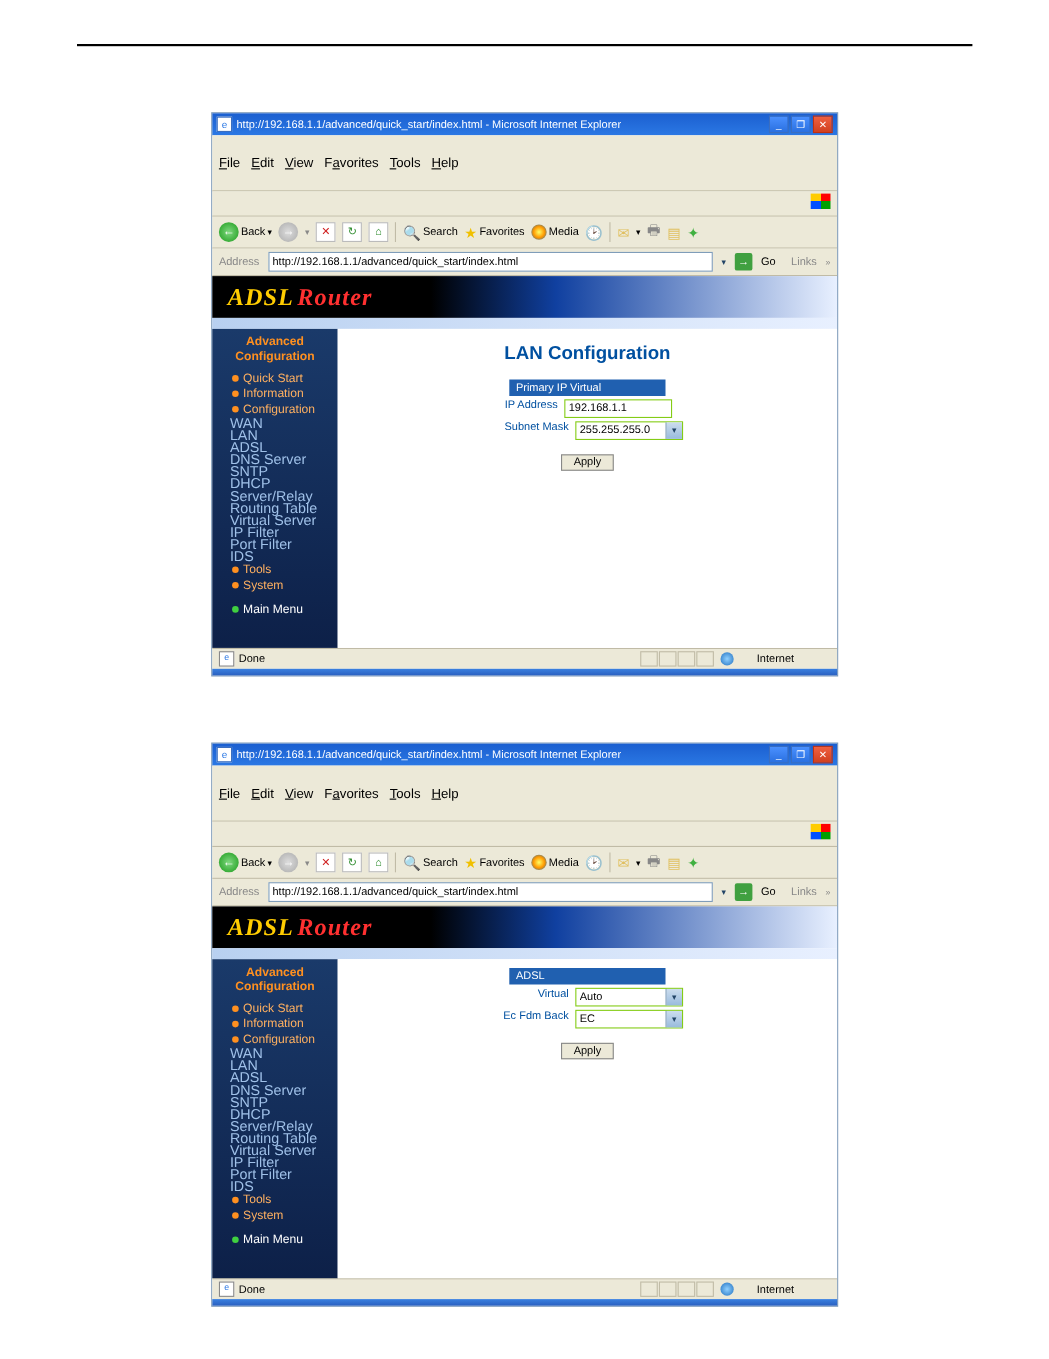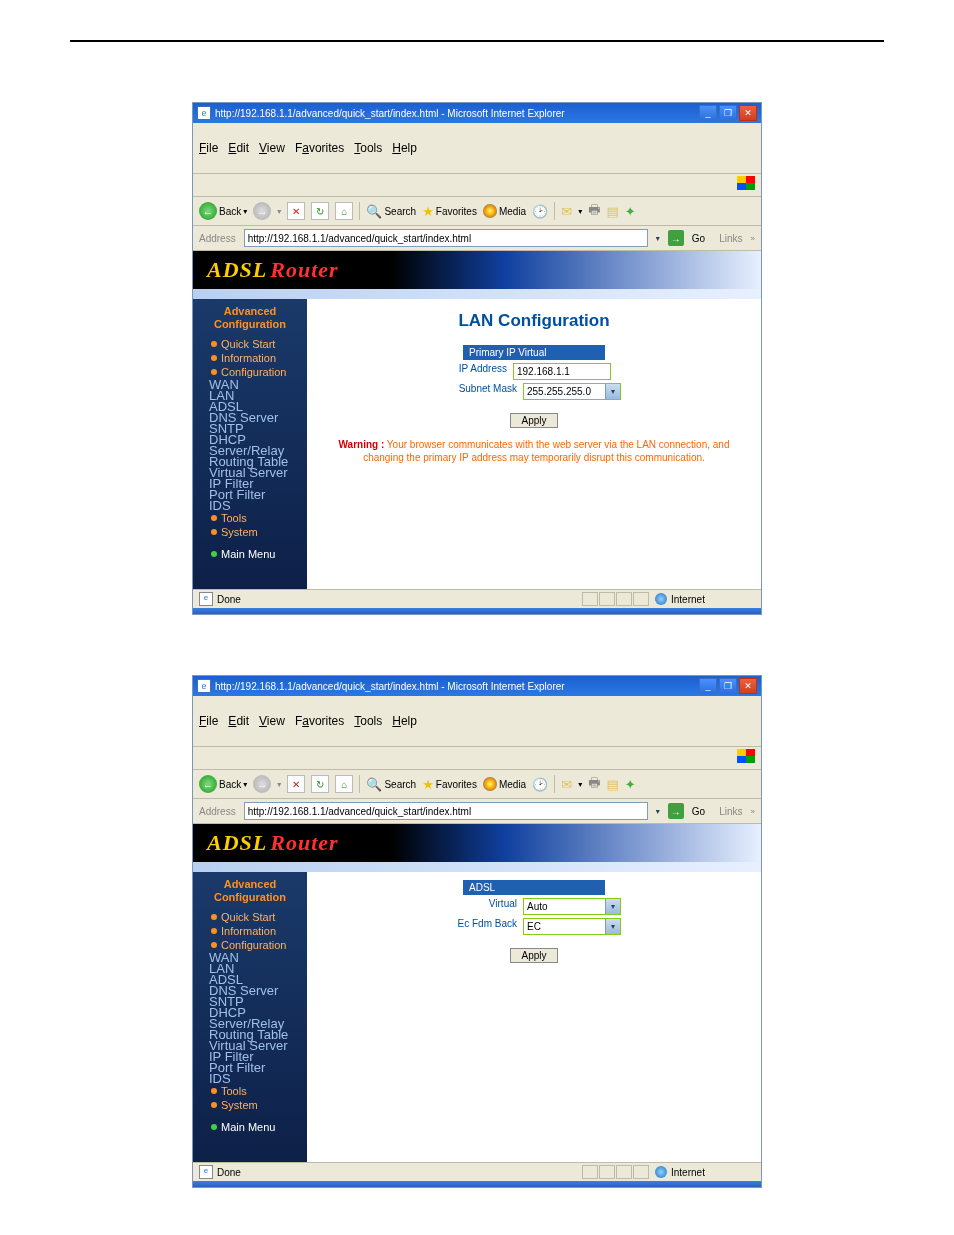--- a/index.html
+++ b/index.html
@@ -63,21 +63,21 @@
 .sel-wrap{position:relative;display:inline-block}
 .sel-wrap .dd{position:absolute;right:1px;top:1px;width:14px;height:15px;background:linear-gradient(#cde,#9bd);border-left:1px solid #7f9db9;display:flex;align-items:center;justify-content:center;font-size:8px;color:#246;pointer-events:none}
 .apply{margin:10px auto 6px;background:#ece9d8;border:1px solid #888;padding:1px 10px;font-size:10px}
 .warn{font-size:10px;color:#ff6600;line-height:13px;margin-top:4px}
 .warn b{color:#d00000}
 .status{background:#ece9d8;border-top:1px solid #c0bba6;display:flex;align-items:center;height:18px;font-size:10px;padding:0 6px}
 .status .left{display:flex;align-items:center;gap:4px;flex:1}
 .status .pgico{width:12px;height:12px;background:#fff;border:1px solid #888;font-size:8px;text-align:center;color:#2b78e4}
 .status .cells{display:flex;gap:1px;margin-right:6px}
 .status .cells span{width:14px;height:12px;background:#ece9d8;border:1px solid #c0bba6}
-.status .zone{display:flex;align-items:center;gap:4px;width:100px}
+.status .zone{display:flex;align-items:center;gap:21px;width:100px}
 .status .globe{width:12px;height:12px;border-radius:50%;background:radial-gradient(#8fd0ff,#2070c0)}
 .taskstrip{height:6px;background:linear-gradient(#3a80e0,#2a60c0)}
 </style>
 </head>
 <body>
 
 <div class="page">
 <hr class="top">
 
 <div class="shot">
@@ -192,21 +192,20 @@
       <div class="field-row">
         <label>IP Address</label>
         <input value="192.168.1.1" style="">
         <span style="width:14px"></span>
       </div>
       <div class="field-row">
         <label>Subnet Mask</label>
         <span class="sel-wrap"><input value="255.255.255.0" style=""><span class="dd">▾</span></span>
       </div>
       <button class="apply">Apply</button>
-      <div class="warn"><b>Warning :</b><span> Your browser communicates with the web server via the LAN connection, and changing the primary IP address may temporarily disrupt this communication.</span></div>
     </div>
   </div>
   <div class="status">
     <div class="left">
           <span class="pgico">e</span>
           <span>Done</span>
         </div>
     <div class="cells">
           <span></span>
           <span></span>

